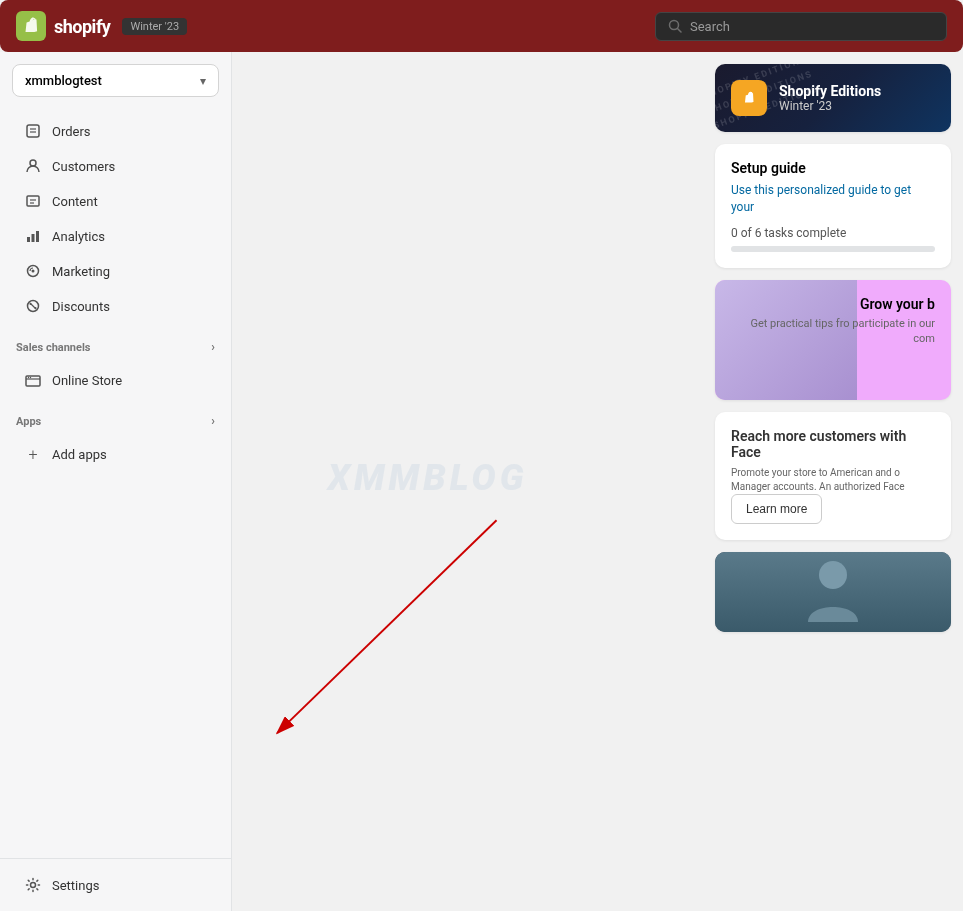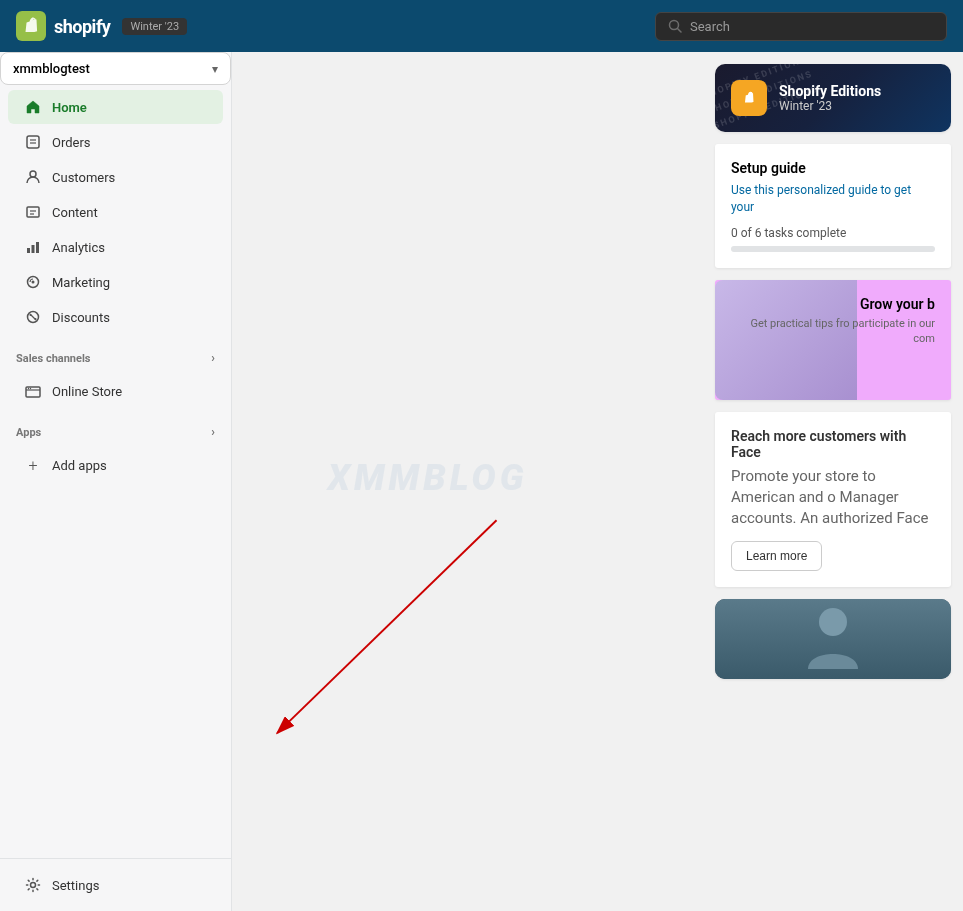--- a/index.html
+++ b/index.html
@@ -1,26 +1,27 @@
 <!DOCTYPE html>
 <html><head>
   <meta charset="utf-8">
   <style>
     * { margin: 0; padding: 0; box-sizing: border-box; }
     body { font-family: -apple-system, BlinkMacSystemFont, 'Segoe UI', Roboto, sans-serif; background: #f1f1f1; display: flex; flex-direction: column; height: 911px; width: 963px; overflow: hidden; }
 
     
     .header {
       height: 52px;
-      background: #0c4a6e;
+      background: #7f1d1d;
       display: flex;
       align-items: center;
       padding: 0 16px;
       gap: 12px;
       flex-shrink: 0;
+      border-radius: 8px;
     }
     .header-logo {
       display: flex;
       align-items: center;
       gap: 8px;
     }
     .shopify-bag {
       width: 30px;
       height: 30px;
     }
@@ -65,20 +66,21 @@
       background: #f6f6f7;
       border-right: 1px solid #e1e3e5;
       display: flex;
       flex-direction: column;
       overflow-y: auto;
       flex-shrink: 0;
       position: relative;
     }
 
     .store-selector {
+      margin: 12px;
       background: white;
       border: 1px solid #d4d4d4;
       border-radius: 8px;
       padding: 8px 12px;
       display: flex;
       align-items: center;
       justify-content: space-between;
       cursor: pointer;
       font-size: 13px;
       font-weight: 500;
@@ -169,21 +171,21 @@
       flex-direction: column;
       gap: 12px;
       padding: 12px;
       overflow-y: auto;
       flex-shrink: 0;
       border-left: none;
     }
 
     .card {
       background: white;
-      border-radius: 3px;
+      border-radius: 10px;
       overflow: hidden;
       box-shadow: 0 1px 3px rgba(0,0,0,0.08);
     }
 
     
     .editions-card {
       background: linear-gradient(135deg, #1a1a2e 0%, #16213e 50%, #0f3460 100%);
       border-radius: 10px;
       padding: 16px;
       display: flex;
@@ -296,23 +298,22 @@
     .facebook-card {
       padding: 16px;
     }
     .facebook-title {
       font-size: 14px;
       font-weight: 600;
       margin-bottom: 6px;
       color: #333;
     }
     .facebook-desc {
-      font-size: 15px;
+      font-size: 10px;
       color: #666;
-      margin-bottom: 12px;
       line-height: 1.4;
     }
     .learn-more-btn {
       border: 1px solid #ccc;
       background: white;
       border-radius: 6px;
       padding: 7px 14px;
       font-size: 12px;
       font-weight: 500;
       cursor: pointer;
@@ -370,28 +371,20 @@
 
   <div class="sidebar">
 
     <div class="store-selector">
       <span>xmmblogtest</span>
       <span class="store-selector-chevron">▾</span>
     </div>
 
     <div class="nav-section">
 
-      <div class="nav-item active">
-        <span class="nav-icon">
-          <svg width="16" height="16" viewBox="0 0 16 16" fill="none" xmlns="http://www.w3.org/2000/svg">
-            <path d="M2 7L8 2L14 7V14H10V10H6V14H2V7Z" fill="#1a7c2a" stroke="#1a7c2a" stroke-width="0.5"></path>
-          </svg>
-        </span>
-        <span>Home</span>
-      </div>
 
       <div class="nav-item">
         <span class="nav-icon">
           <svg width="16" height="16" viewBox="0 0 16 16" fill="none" xmlns="http://www.w3.org/2000/svg">
             <rect x="2" y="2" width="12" height="12" rx="2" stroke="#555" stroke-width="1.5"></rect>
             <line x1="5" y1="6" x2="11" y2="6" stroke="#555" stroke-width="1.2"></line>
             <line x1="5" y1="9" x2="11" y2="9" stroke="#555" stroke-width="1.2"></line>
           </svg>
         </span>
         <span>Orders</span>

